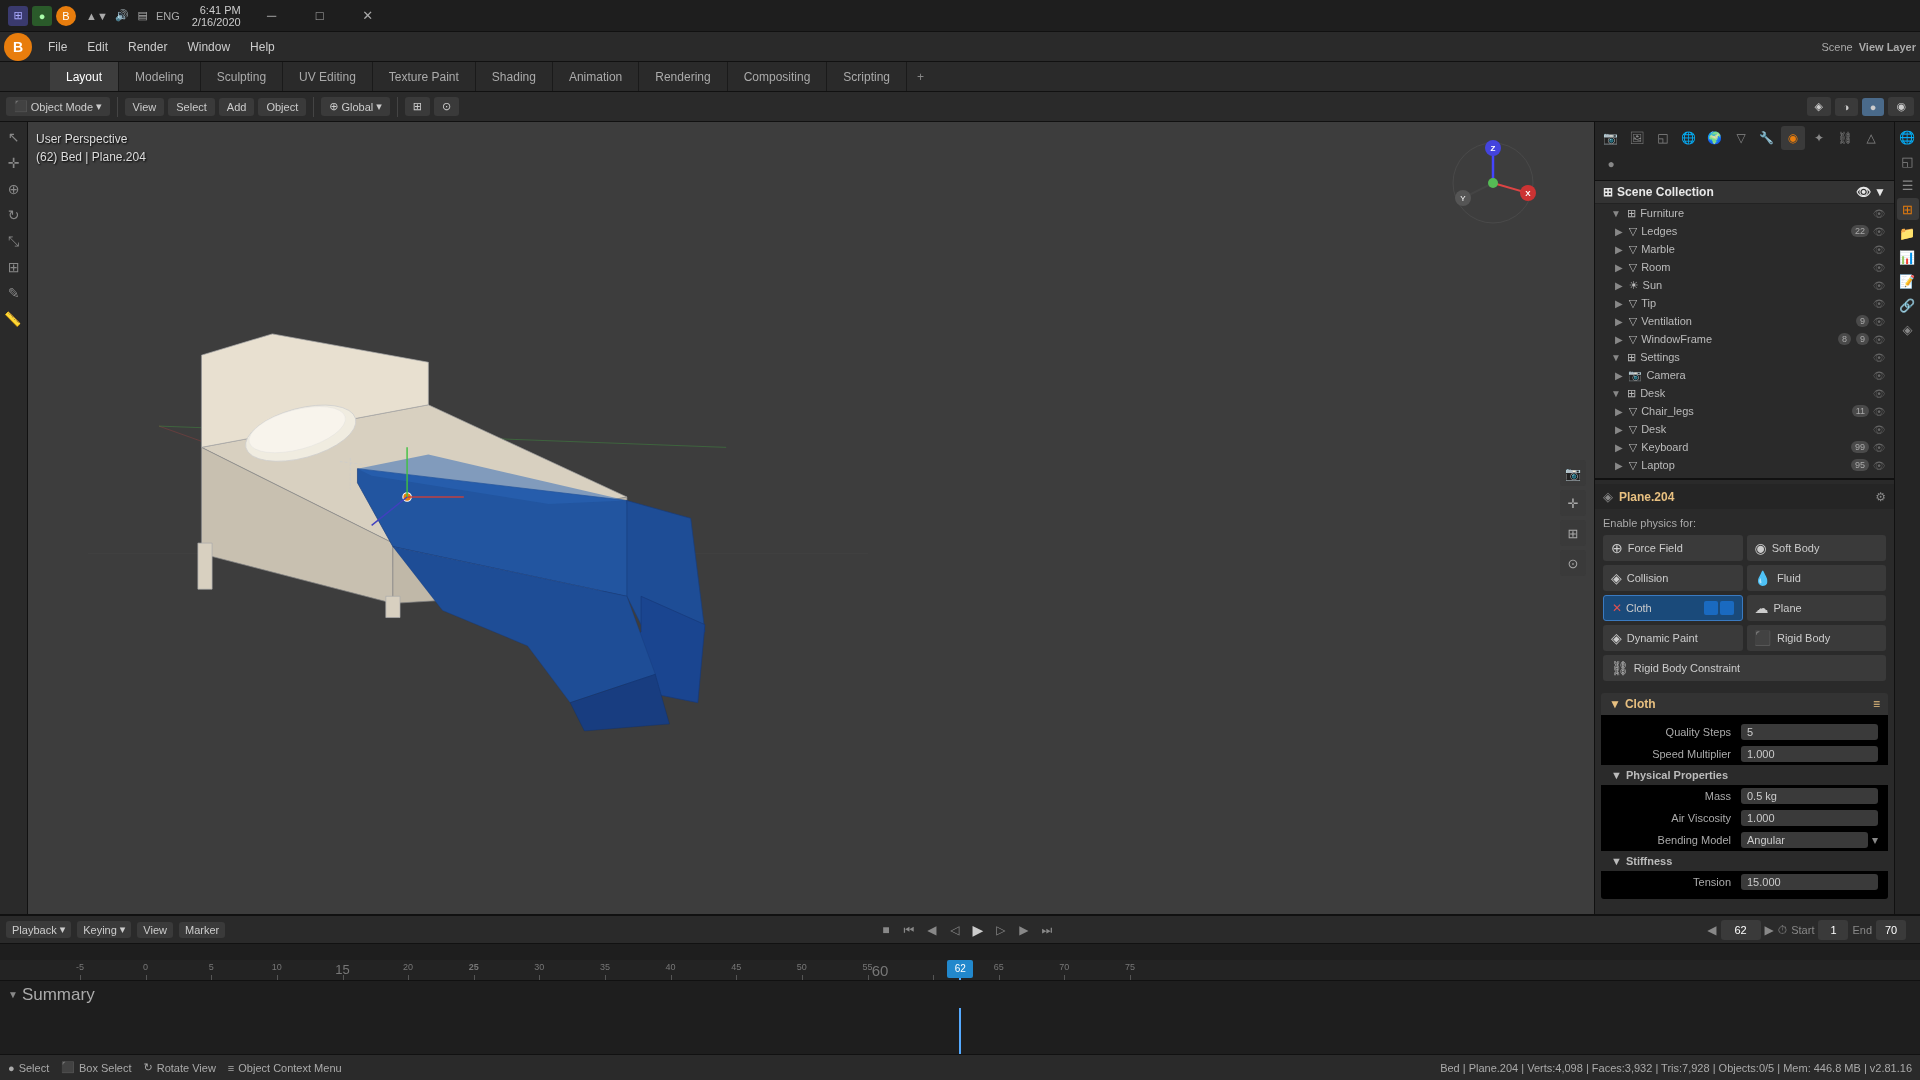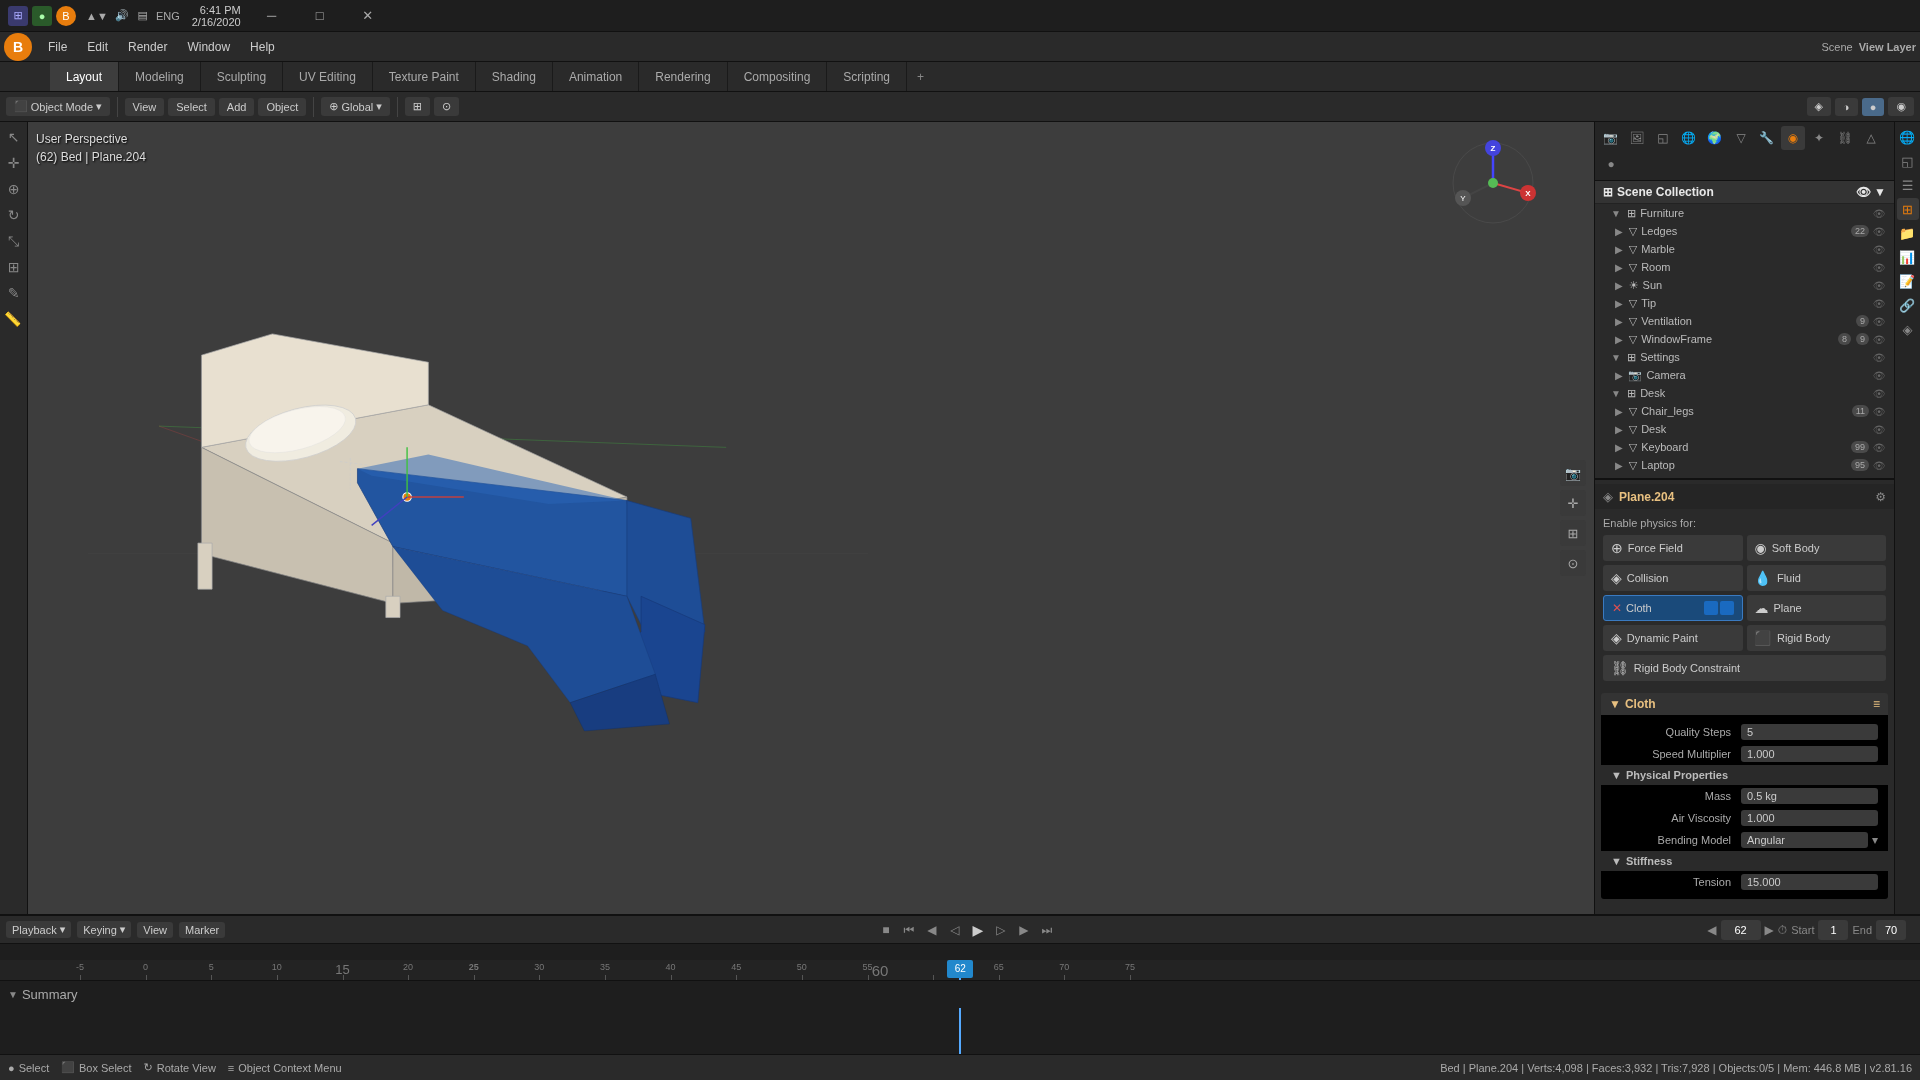--- a/index.html
+++ b/index.html
@@ -90,21 +90,21 @@
     .cloth-row .value { color: #ccc; font-size: 11px; flex: 1; background: #3a3a3a; padding: 2px 6px; border-radius: 3px; }
     .subsection-header { padding: 4px 10px; color: #bbb; font-size: 11px; font-weight: bold; background: #2a2a2a; display: flex; align-items: center; gap: 4px; cursor: pointer; }
 
     
     #timeline { background: #1e1e1e; height: 140px; border-top: 2px solid #111; display: flex; flex-direction: column; gap: 16px; }
     #timeline-header { background: #2a2a2a; height: 28px; display: flex; align-items: center; padding: 0 6px; gap: 6px; border-bottom: 1px solid #111; }
     .tl-btn { width: 20px; height: 20px; display: flex; align-items: center; justify-content: center; color: #888; cursor: pointer; font-size: 12px; }
     #frame-input { background: #3a3a3a; border: none; color: #fff; width: 40px; height: 20px; text-align: center; border-radius: 3px; font-size: 11px; }
     #playhead { position: absolute; top: 0; bottom: 0; width: 2px; background: #4af; z-index: 10; }
     #summary-row { height: 28px; background: #1e1e1e; display: flex; align-items: center; padding: 0 8px; border-top: 1px solid #111; }
-    #summary-label { color: #aaa; font-size: 13px; }
+    #summary-label { color: #aaa; font-size: 17px; }
     #timeline-keyframes { height: 40px; background: #232323; position: relative; }
 
     
     #statusbar { background: #2a2a2a; height: 26px; display: flex; align-items: center; padding: 0 8px; gap: 12px; border-top: 1px solid #111; font-size: 11px; color: #aaa; }
     #statusbar .status-item { display: flex; align-items: center; gap: 4px; }
     #bed-svg { width: 700px; height: 500px; }
 
     
     ::-webkit-scrollbar { width: 6px; height: 6px; }
     ::-webkit-scrollbar-track { background: #1a1a1a; }

